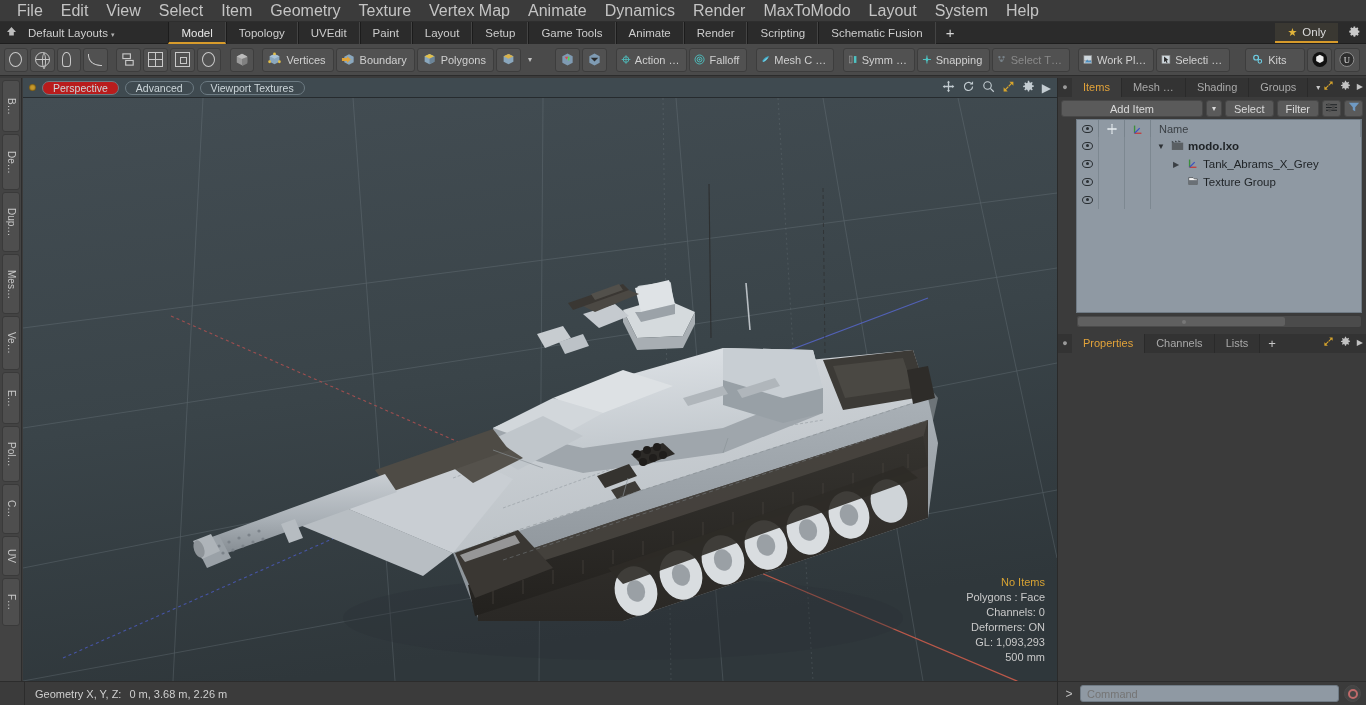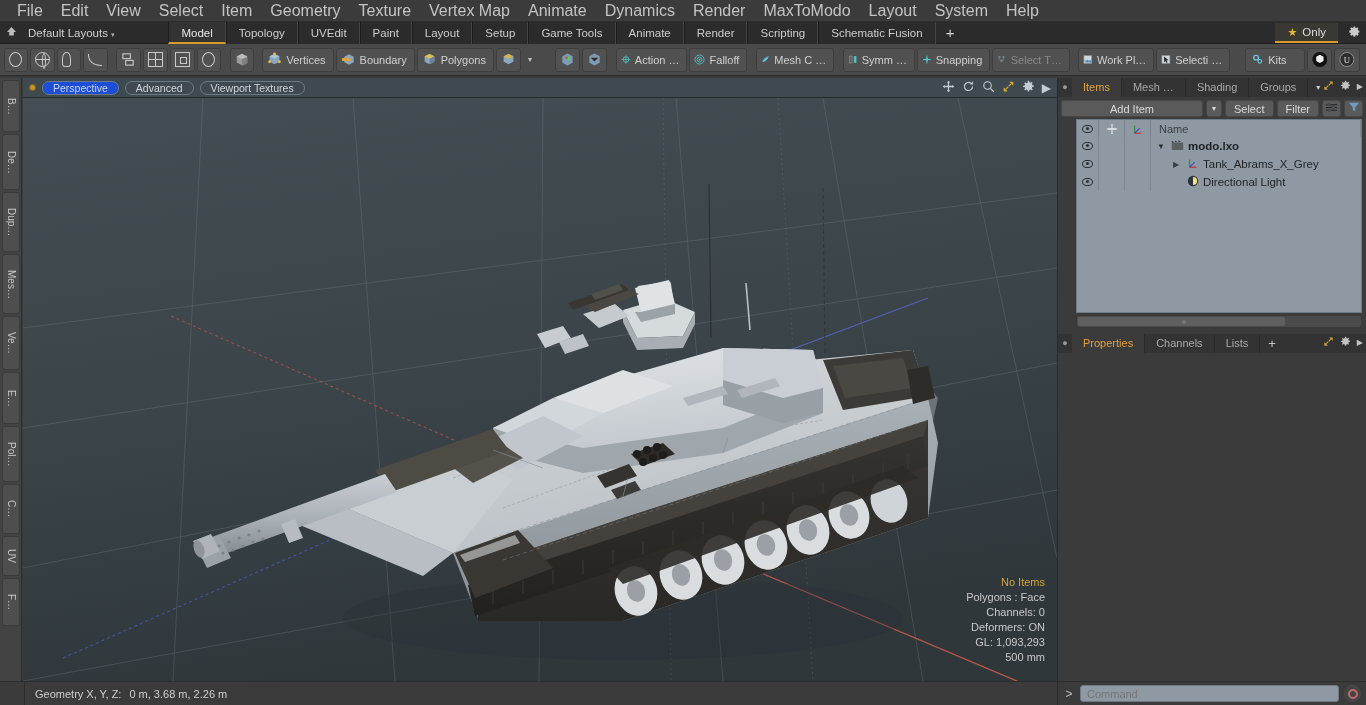--- a/index.html
+++ b/index.html
@@ -103,21 +103,21 @@
   .viewhdr {
     position:absolute; left:0; top:0; width:1034px; height:20px; background:#3f4a50;
     display:flex; align-items:center; padding-left:6px; gap:6px;
     border-bottom:1px solid #262b2e;
   }
   .vdot { width:7px;height:7px;border-radius:50%;background:#c89a2a; box-shadow:0 0 2px #000 inset;}
   .vbtn {
     height:14px; line-height:13px; padding:0 10px; border:1px solid #6c7a82; border-radius:7px;
     color:#cdd6da; font-size:10.5px; background:transparent; white-space:nowrap;
   }
-  .vbtn.on { background:#1d4ed8; }
+  .vbtn.on { background:#b91c1c; }
   .vhdr-icons { position:absolute; right:6px; top:2px; display:flex; gap:7px; align-items:center; }
   .vhdr-icons span { color:#c3ccd1; font-size:12px; line-height:14px; }
   .vhdr-icons .acc { color:#d8a52c; }
 
   .viewport { position:absolute; left:0; top:20px; width:1034px; height:583px; overflow:hidden;
               background:radial-gradient(ellipse 120% 100% at 45% 35%, #414c52 0%, #3a4449 45%, #323a3f 100%); }
 
   .stats { position:absolute; right:12px; bottom:16px; text-align:right; line-height:15px; font-size:11px; color:#c9c9c9; }
   .stats .hl { color:#d6a233; }
 
@@ -808,38 +808,45 @@
               <svg width="12" height="12" viewBox="0 0 14 14">
                   <path d="M3 12V3" stroke="#3c8f3c" stroke-width="1.6"></path>
                   <path d="M3 12h8" stroke="#c04040" stroke-width="1.6"></path>
                   <path d="M3 12L9 6" stroke="#3a50c0" stroke-width="1.4"></path>
                 </svg>
             </span>
             <span>Tank_Abrams_X_Grey</span>
           </div>
         </div>
 
-
         <div class="irow">
           <div class="cell-eye">
               <span class="eye"></span>
             </div>
           <div class="cell-b"></div>
           <div class="cell-c"></div>
           <div class="cell-name">
             <span class="tree-indent"></span>
             <span class="tri"></span>
             <span>
               <svg width="12" height="12" viewBox="0 0 14 14">
-                  <path fill="#2e3338" d="M7 1a6 6 0 100 12A6 6 0 007 1z"></path>
-                  <path fill="#f0e08a" d="M7 2.2a4.8 4.8 0 010 9.6z"></path>
+                  <path fill="#f2f2f2" stroke="#3a3f44" stroke-width="0.8" d="M2 3h5l1.5 1.5H12V11H2z"></path>
+                  <path fill="#6a7076" d="M2 6h10v5H2z"></path>
                 </svg>
             </span>
-            <span>Directional Light</span>
+            <span>Texture Group</span>
           </div>
+        </div>
+
+        <div class="irow">
+          <div class="cell-eye">
+              <span class="eye"></span>
+            </div>
+          <div class="cell-b"></div>
+          <div class="cell-c"></div>
         </div>
 
       </div>
 
       <div class="hscroll">
         <div class="thumb"></div>
       </div>
     </div>
 
     <div class="proptabs">

